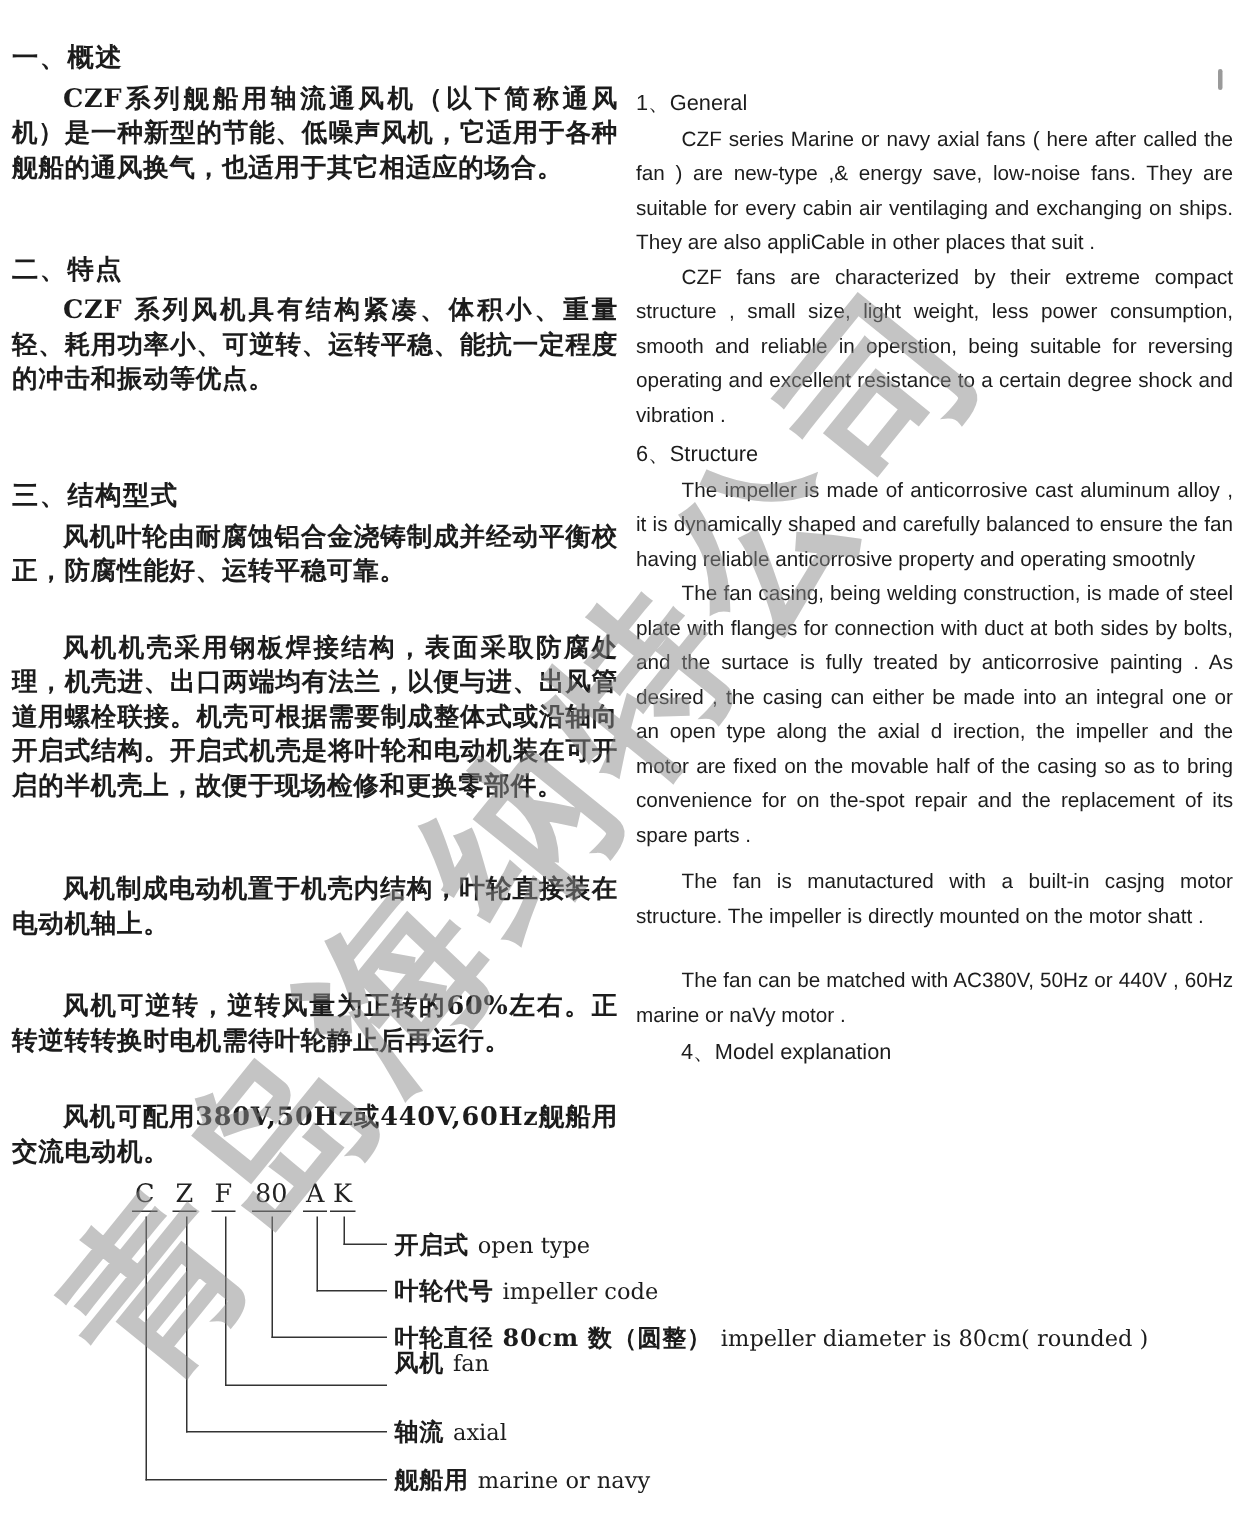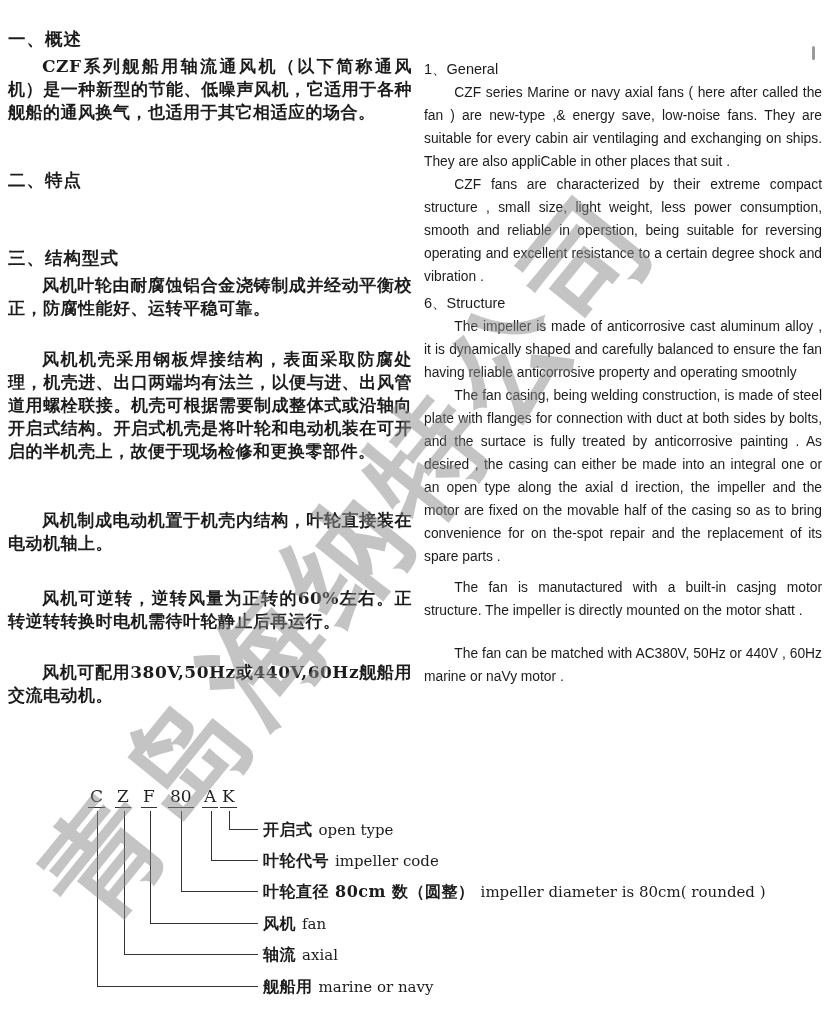--- a/index.html
+++ b/index.html
@@ -124,20 +124,21 @@
 </head>
 <body>
 
 <div class="columns">
 
   <div class="cn-col">
     <h3>一、概述</h3>
     <p>CZF系列舰船用轴流通风机（以下简称通风机）是一种新型的节能、低噪声风机，它适用于各种舰船的通风换气，也适用于其它相适应的场合。</p>
 
     <h3 style="margin-top:45px">二、特点</h3>
+    <p>CZF 系列风机具有结构紧凑、体积小、重量轻、耗用功率小、可逆转、运转平稳、能抗一定程度的冲击和振动等优点。</p>
 
     <h3 style="margin-top:55px">三、结构型式</h3>
     <p>风机叶轮由耐腐蚀铝合金浇铸制成并经动平衡校正，防腐性能好、运转平稳可靠。</p>
     <p style="margin-top:28px">风机机壳采用钢板焊接结构，表面采取防腐处理，机壳进、出口两端均有法兰，以便与进、出风管道用螺栓联接。机壳可根据需要制成整体式或沿轴向开启式结构。开启式机壳是将叶轮和电动机装在可开启的半机壳上，故便于现场检修和更换零部件。</p>
     <p style="margin-top:46px">风机制成电动机置于机壳内结构，叶轮直接装在电动机轴上。</p>
     <p style="margin-top:32px">风机可逆转，逆转风量为正转的60%左右。正转逆转转换时电机需待叶轮静止后再运行。</p>
     <p style="margin-top:28px">风机可配用380V,50Hz或440V,60Hz舰船用交流电动机。</p>
 
   </div>
 
@@ -146,20 +147,21 @@
     <p>CZF series Marine or navy axial fans ( here after called the fan ) are new-type ,&amp; energy save, low-noise fans. They are suitable for every cabin air ventilaging and exchanging on ships. They are also appliCable in other places that suit .</p>
 
     <p>CZF fans are characterized by their extreme compact structure , small size, light weight, less power consumption, smooth and reliable in operstion, being suitable for reversing operating and excellent resistance to a certain degree shock and vibration .</p>
 
     <h3 style="margin-top:4px">6、Structure</h3>
     <p>The impeller is made of anticorrosive cast aluminum alloy , it is dynamically shaped and carefully balanced to ensure the fan having reliable anticorrosive property and operating smootnly</p>
     <p>The fan casing, being welding construction, is made of steel plate with flanges for connection with duct at both sides by bolts, and the surtace is fully treated by anticorrosive painting . As desired , the casing can either be made into an integral one or an open type along the axial d irection, the impeller and the motor are fixed on the movable half of the casing so as to bring convenience for on the-spot repair and the replacement of its spare parts .</p>
     <p style="margin-top:8px">The fan is manutactured with a built-in casjng motor structure. The impeller is directly mounted on the motor shatt .</p>
     <p style="margin-top:20px">The fan can be matched with AC380V, 50Hz or 440V , 60Hz marine or naVy motor .</p>
 
+    <h3 class="indented" style="margin-top:3px">4、Model explanation</h3>
   </div>
 </div>
 
 <div class="watermark">
   <span>青岛海纳特公司</span>
 </div>
 
 <div class="diagram">
 
   <span class="sym" style="left:88px">C</span>
@@ -189,21 +191,21 @@
 
   <div class="dlabel" style="top:39px">
     <span class="zh">开启式</span><span class="en">open type</span>
   </div>
   <div class="dlabel" style="top:70px">
     <span class="zh">叶轮代号</span><span class="en">impeller code</span>
   </div>
   <div class="dlabel" style="top:101px">
     <span class="zh">叶轮直径 80cm 数（圆整）</span><span class="en">impeller diameter is 80cm( rounded )</span>
   </div>
-  <div class="dlabel" style="top:133px">
+  <div class="dlabel" style="top:118px">
     <span class="zh">风机</span><span class="en">fan</span>
   </div>
   <div class="dlabel" style="top:164px">
     <span class="zh">轴流</span><span class="en">axial</span>
   </div>
   <div class="dlabel" style="top:196px">
     <span class="zh">舰船用</span><span class="en">marine or navy</span>
   </div>
 </div>
 

